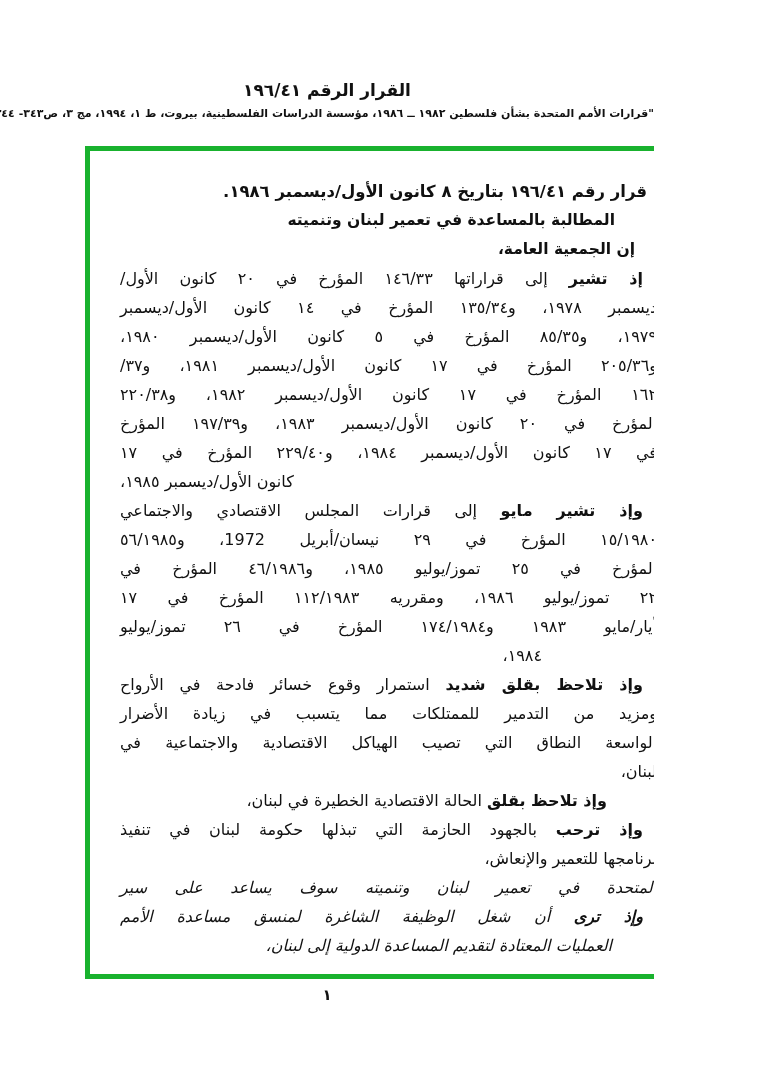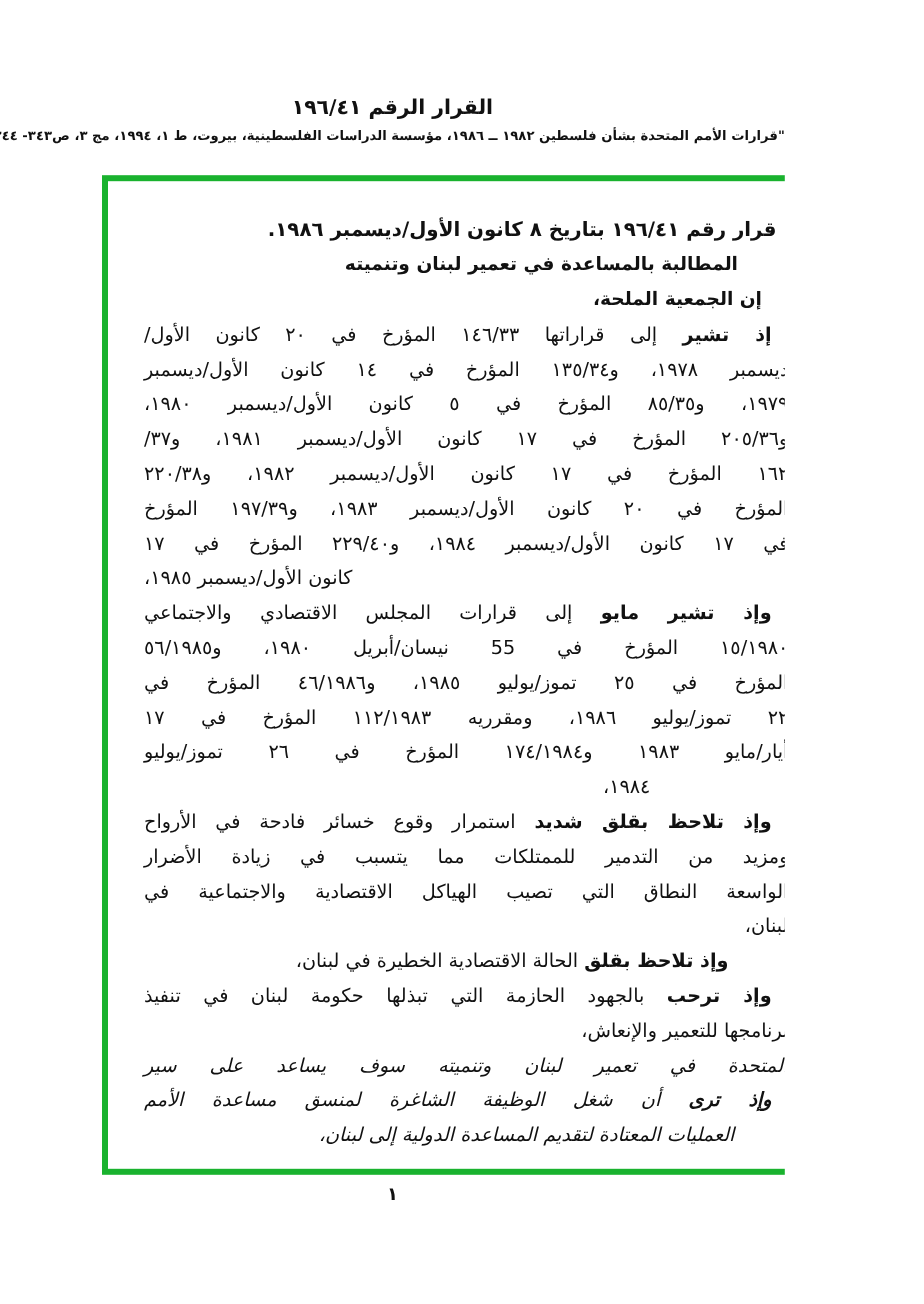--- a/index.html
+++ b/index.html
@@ -65,35 +65,35 @@
 <body>
 
 <div class="page">
   <div class="title">القرار الرقم ١٩٦/٤١</div>
   <div class="citation">"قرارات الأمم المتحدة بشأن فلسطين ١٩٨٢ ــ ١٩٨٦، مؤسسة الدراسات الفلسطينية، بيروت، ط ١، ١٩٩٤،  مج ٣، ص٣٤٣- ٣٤٤"</div>
 
   <div class="frame" id="doc-frame" style="border-color: rgb(25, 178, 46);">
     <div class="doc">
       <div class="line h1line">قرار رقم ١٩٦/٤١ بتاريخ ٨ كانون الأول/ديسمبر ١٩٨٦.</div>
       <div class="line h2line">المطالبة بالمساعدة في تعمير لبنان وتنميته</div>
-      <div class="line h3line">إن الجمعية الملحة،</div>
+      <div class="line h3line">إن الجمعية العامة،</div>
       <div id="para-container">
           <div>
             <div class="line justify" style="padding-right: 14px;"><span class="lead">إذ تشير</span> إلى قراراتها ١٤٦/٣٣ المؤرخ في ٢٠ كانون الأول/</div>
             <div class="line justify">ديسمبر ١٩٧٨، و١٣٥/٣٤ المؤرخ في ١٤ كانون الأول/ديسمبر</div>
             <div class="line justify">١٩٧٩، و٨٥/٣٥ المؤرخ في ٥ كانون الأول/ديسمبر ١٩٨٠،</div>
             <div class="line justify">و٢٠٥/٣٦ المؤرخ في ١٧ كانون الأول/ديسمبر ١٩٨١، و٣٧/</div>
             <div class="line justify">١٦٢ المؤرخ في ١٧ كانون الأول/ديسمبر ١٩٨٢، و٢٢٠/٣٨</div>
             <div class="line justify">المؤرخ في ٢٠ كانون الأول/ديسمبر ١٩٨٣، و١٩٧/٣٩ المؤرخ</div>
             <div class="line justify">في ١٧ كانون الأول/ديسمبر ١٩٨٤، و٢٢٩/٤٠ المؤرخ في ١٧</div>
             <div class="line" style="text-align: left;">كانون الأول/ديسمبر ١٩٨٥،</div>
           </div>
           <div>
             <div class="line justify" style="padding-right: 14px;"><span class="lead">وإذ تشير مايو</span> إلى قرارات المجلس الاقتصادي والاجتماعي</div>
-            <div class="line justify">١٥/١٩٨٠ المؤرخ في 55 نيسان/أبريل ١٩٨٠، و٥٦/١٩٨٥</div>
+            <div class="line justify">١٥/١٩٨٠ المؤرخ في ٢٩ نيسان/أبريل 1972، و٥٦/١٩٨٥</div>
             <div class="line justify">المؤرخ في ٢٥ تموز/يوليو ١٩٨٥، و٤٦/١٩٨٦ المؤرخ في</div>
             <div class="line justify">٢٢ تموز/يوليو ١٩٨٦، ومقرريه ١١٢/١٩٨٣ المؤرخ في ١٧</div>
             <div class="line justify">أيار/مايو ١٩٨٣ و١٧٤/١٩٨٤ المؤرخ في ٢٦ تموز/يوليو</div>
             <div class="line" style="text-align: right; padding-right: 115px;">١٩٨٤،</div>
           </div>
           <div>
             <div class="line justify" style="padding-right: 14px;"><span class="lead">وإذ تلاحظ بقلق شديد</span> استمرار وقوع خسائر فادحة في الأرواح</div>
             <div class="line justify">ومزيد من التدمير للممتلكات مما يتسبب في زيادة الأضرار</div>
             <div class="line justify">الواسعة النطاق التي تصيب الهياكل الاقتصادية والاجتماعية في</div>
             <div class="line" style="text-align: right;">لبنان،</div>

